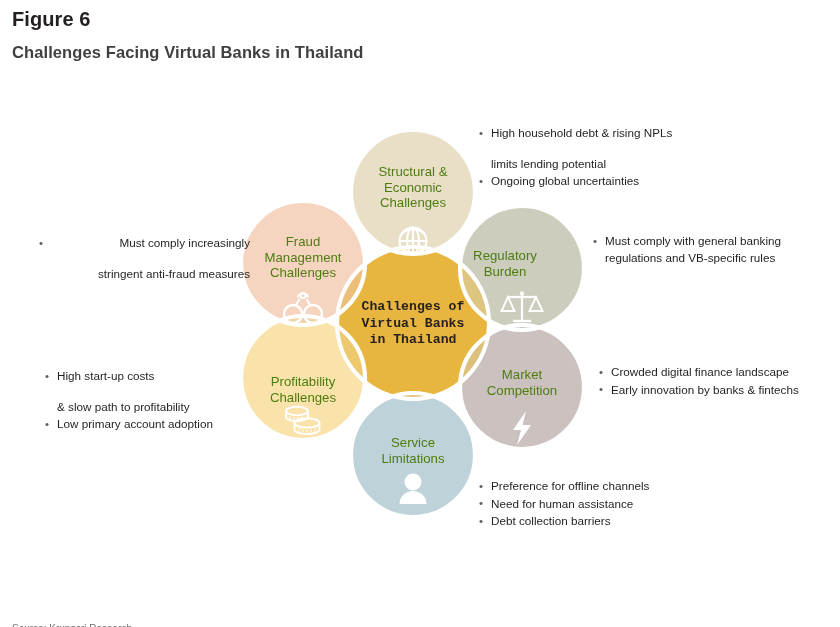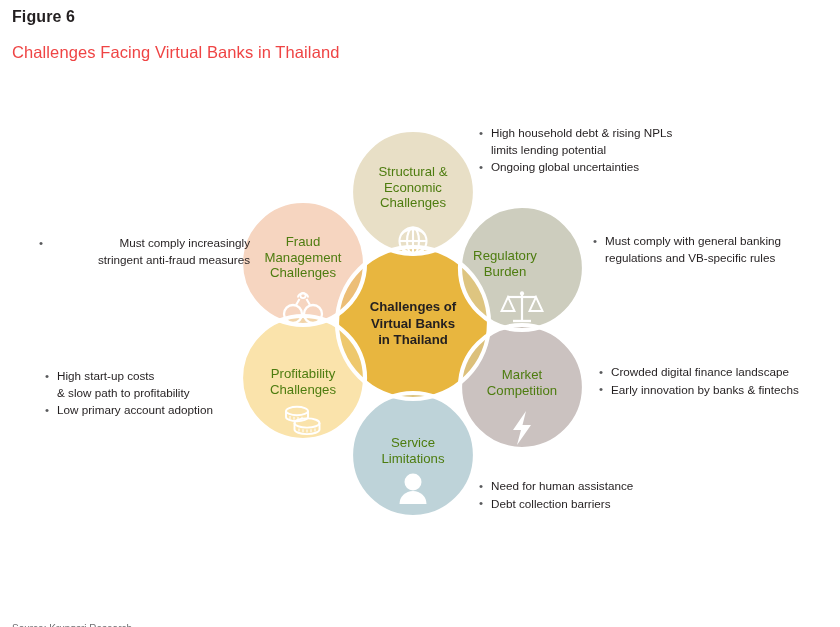--- a/index.html
+++ b/index.html
@@ -7,26 +7,26 @@
     margin: 0; padding: 0;
     width: 840px; height: 627px;
     background: #ffffff;
     font-family: "Liberation Sans", sans-serif;
     overflow: hidden;
   }
   .page { position: relative; width: 840px; height: 627px; background: #fff; }
 
   .fig-label {
     position: absolute; left: 12px; top: 8px;
-    font-size: 16px; font-weight: bold; color: #231f20;
+    font-size: 20px; font-weight: bold; color: #231f20;
     letter-spacing: 0.1px;
   }
   .fig-title {
     position: absolute; left: 12px; top: 43px;
-    font-size: 16.5px; font-weight: normal; color: #ef4444;
+    font-size: 16.5px; font-weight: bold; color: #404040;
     letter-spacing: 0.1px;
   }
   .source {
     position: absolute; left: 12px; top: 623px;
     font-size: 10px; color: #6d6e71;
   }
 
   
   .flower { position: absolute; left: 236px; top: 128px; width: 360px; height: 400px; }
   .flower svg { display: block; }
@@ -52,21 +52,21 @@
 
   
   .bullets { position: absolute; font-size: 11.7px; color: #231f20; line-height: 1.42; }
   .bullets ul { list-style: none; margin: 0; padding: 0; }
   .bullets li { position: relative; padding-left: 13px; margin: 0 0 1px 0; }
   .bullets li::before {
     content: "\2022";
     position: absolute; left: 1px; top: -0.5px;
     color: #58595b; font-size: 11.5px;
   }
-  .bullets li .cont { display: block; padding-left: 0px; }
+  .bullets li .cont { display: block; padding-left: 0px; margin-top: 14px; }
   .bullets b { font-weight: normal; }
   .bullets.right { text-align: left; }
 
   .b-structural { left: 478px; top: 125px; width: 350px; }
   .b-regulatory { left: 592px; top: 233px; width: 248px; }
   .b-market     { left: 598px; top: 364px; width: 242px; }
   .b-service    { left: 478px; top: 478px; width: 260px; }
   .b-fraud      { left: 38px;  top: 235px; width: 212px; text-align: right; }
   .b-profit     { left: 44px;  top: 368px; width: 216px; text-align: left; }
 </style>
@@ -206,36 +206,36 @@
       <div>Fraud</div>
       <div>Management</div>
       <div>Challenges</div>
     </div>
 
     <div class="petal-label" style="left:204px; top:120px;">
       <div>Regulatory</div>
       <div>Burden</div>
     </div>
 
-    <div class="petal-label" style="left:2px; top:238px;">
+    <div class="petal-label" style="left:2px; top:246px;">
       <div>Profitability</div>
       <div>Challenges</div>
     </div>
 
     <div class="petal-label" style="left:221px; top:239px;">
       <div>Market</div>
       <div>Competition</div>
     </div>
 
     <div class="petal-label" style="left:112px; top:307px;">
       <div>Service</div>
       <div>Limitations</div>
     </div>
 
-    <div class="center-label" style="left:112px; top:171px;">
+    <div class="center-label" style="left:112px; top:171px;font-family:Liberation Mono, monospace;">
       <div>Challenges of</div>
       <div>Virtual Banks</div>
       <div>in Thailand</div>
     </div>
   </div>
 
   <div class="bullets right b-structural">
     <ul>
         <li>High <b>household debt</b> &amp; rising <b>NPLs</b><span class="cont">limits lending potential</span></li>
         <li>Ongoing <b>global uncertainties</b></li>
@@ -250,20 +250,21 @@
 
   <div class="bullets right b-market">
     <ul>
         <li>Crowded digital finance landscape</li>
         <li>Early innovation by banks &amp; fintechs</li>
       </ul>
   </div>
 
   <div class="bullets right b-service">
     <ul>
+        <li>Preference for <b>offline channels</b></li>
         <li>Need for human assistance</li>
         <li>Debt collection barriers</li>
       </ul>
   </div>
 
   <div class="bullets b-fraud">
     <ul>
         <li>Must comply increasingly<span class="cont">stringent <b>anti-fraud measures</b></span></li>
       </ul>
   </div>

